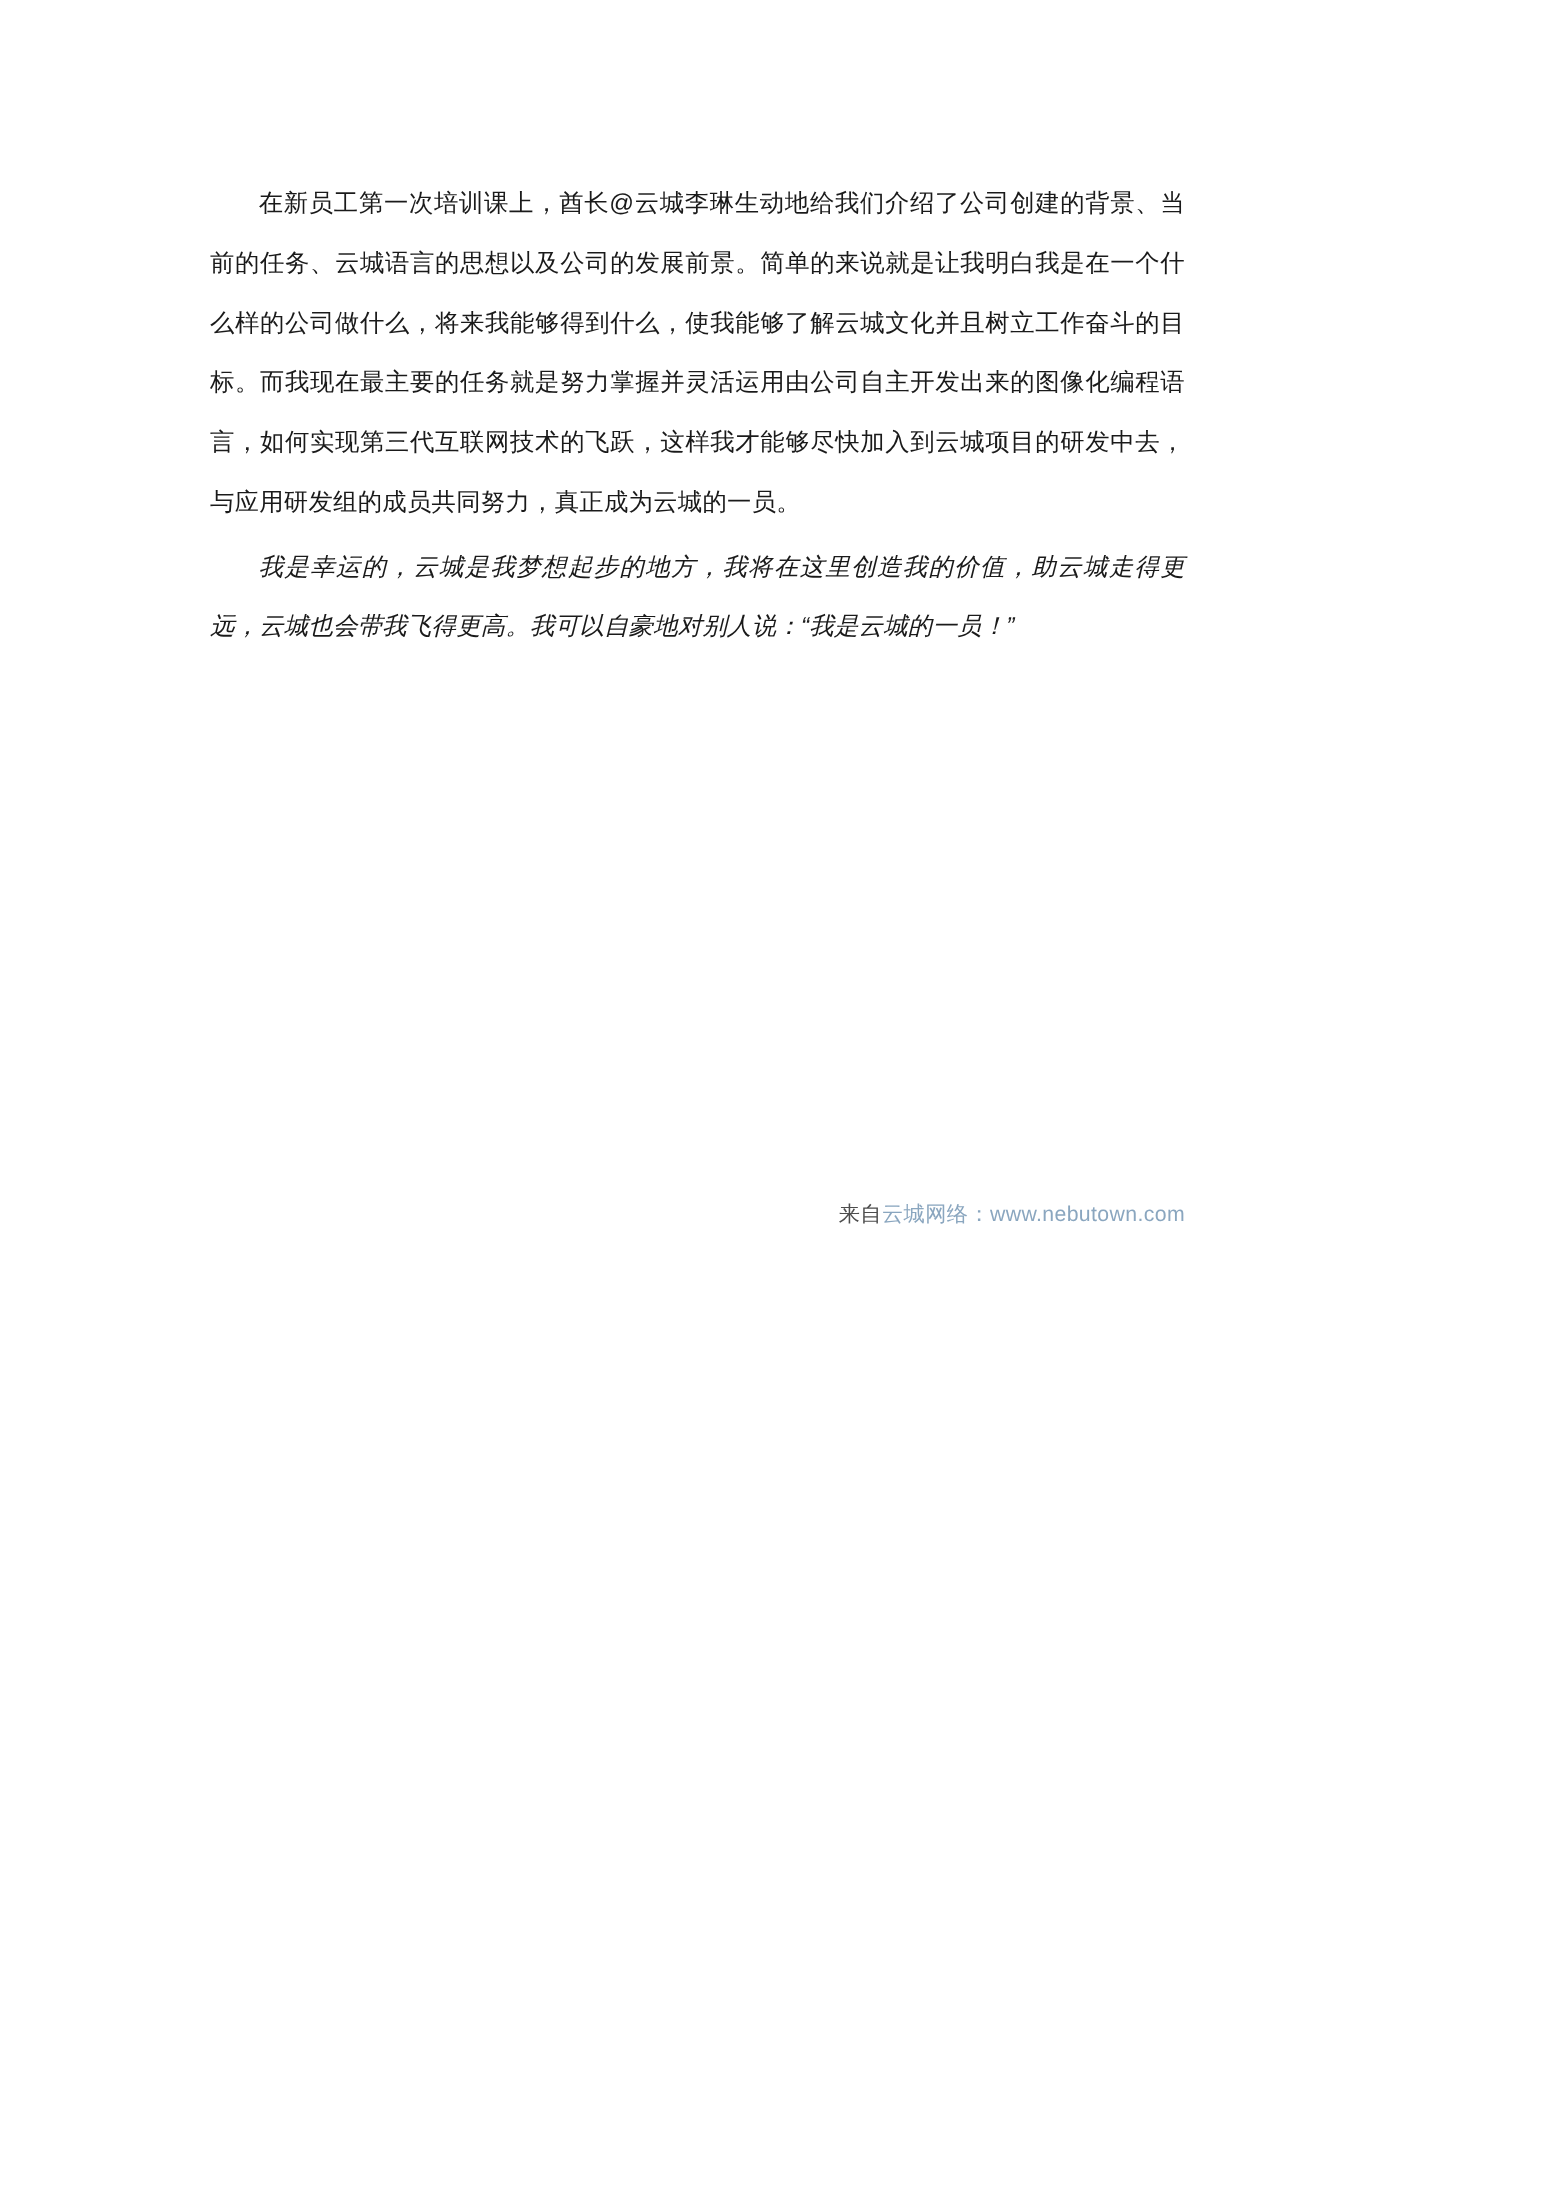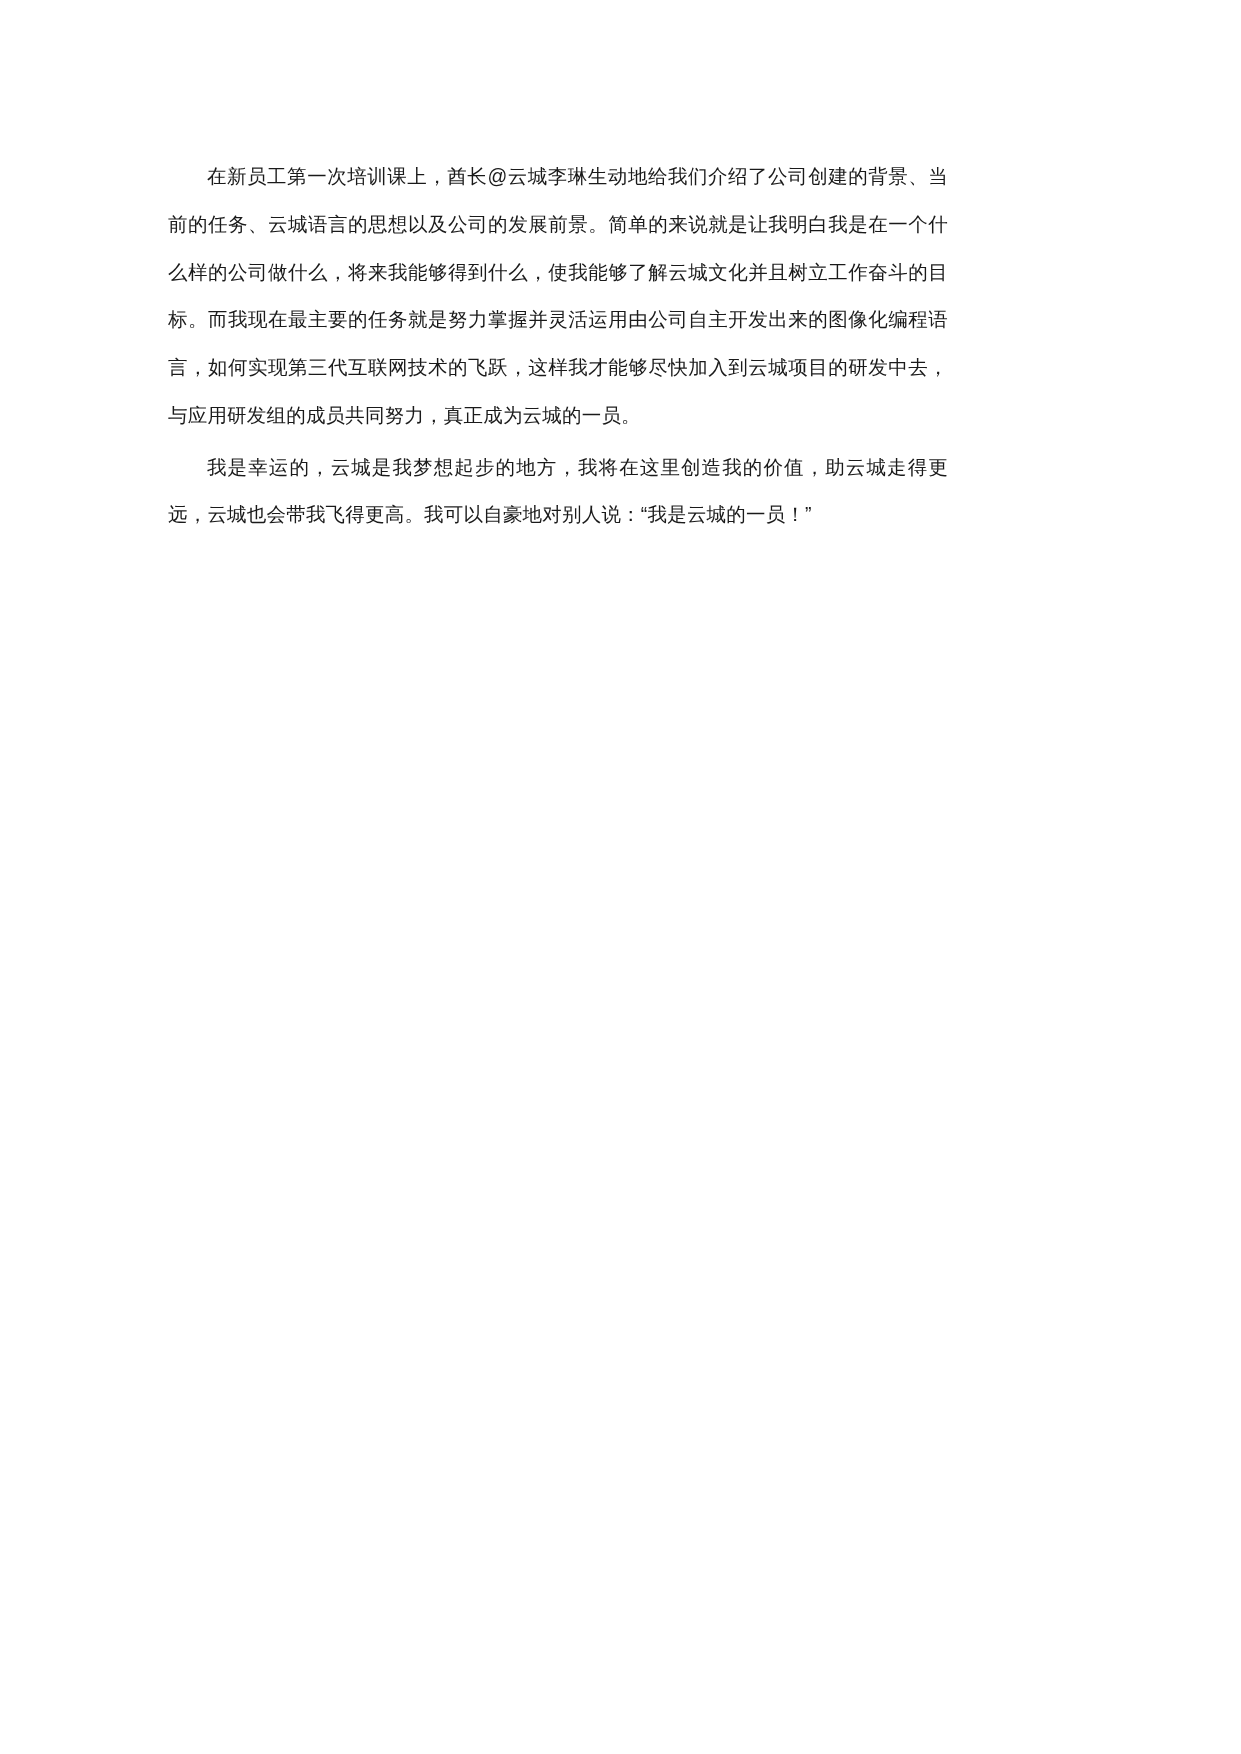--- a/index.html
+++ b/index.html
@@ -11,35 +11,36 @@
     position: relative;
     width: 1241px;
     height: 1754px;
     background: #ffffff;
     overflow: hidden;
     font-family: "Liberation Sans", sans-serif;
   }
   .content {
     position: absolute;
     left: 168px;
-    top: 153px;
+    top: 140px;
     width: 780px;
   }
   .para {
     font-size: 19.5px;
     line-height: 2.45;
     color: #1a1a1a;
     text-align: justify;
     text-justify: inter-ideograph;
     text-indent: 2em;
     margin: 0 0 4px 0;
     letter-spacing: 0.2px;
   }
   .para.last {
     margin-bottom: 0;
+    font-style: italic;
   }
   .footer {
     position: absolute;
     left: 168px;
     top: 960px;
     width: 780px;
     text-align: right;
     font-size: 17px;
     color: #4d4d4d;
     letter-spacing: 0.3px;
@@ -51,14 +52,17 @@
 </head>
 <body>
 
 <div class="page">
 
   <div class="content">
     <p class="para">在新员工第一次培训课上，酋长@云城李琳生动地给我们介绍了公司创建的背景、当前的任务、云城语言的思想以及公司的发展前景。简单的来说就是让我明白我是在一个什么样的公司做什么，将来我能够得到什么，使我能够了解云城文化并且树立工作奋斗的目标。而我现在最主要的任务就是努力掌握并灵活运用由公司自主开发出来的图像化编程语言，如何实现第三代互联网技术的飞跃，这样我才能够尽快加入到云城项目的研发中去，与应用研发组的成员共同努力，真正成为云城的一员。</p>
     <p class="para last">我是幸运的，云城是我梦想起步的地方，我将在这里创造我的价值，助云城走得更远，云城也会带我飞得更高。我可以自豪地对别人说：“我是云城的一员！”</p>
   </div>
 
+  <div class="footer">
+    <span>来自</span><span class="link">云城网络：www.nebutown.com</span>
+  </div>
 
 </div>
 
 </body></html>

